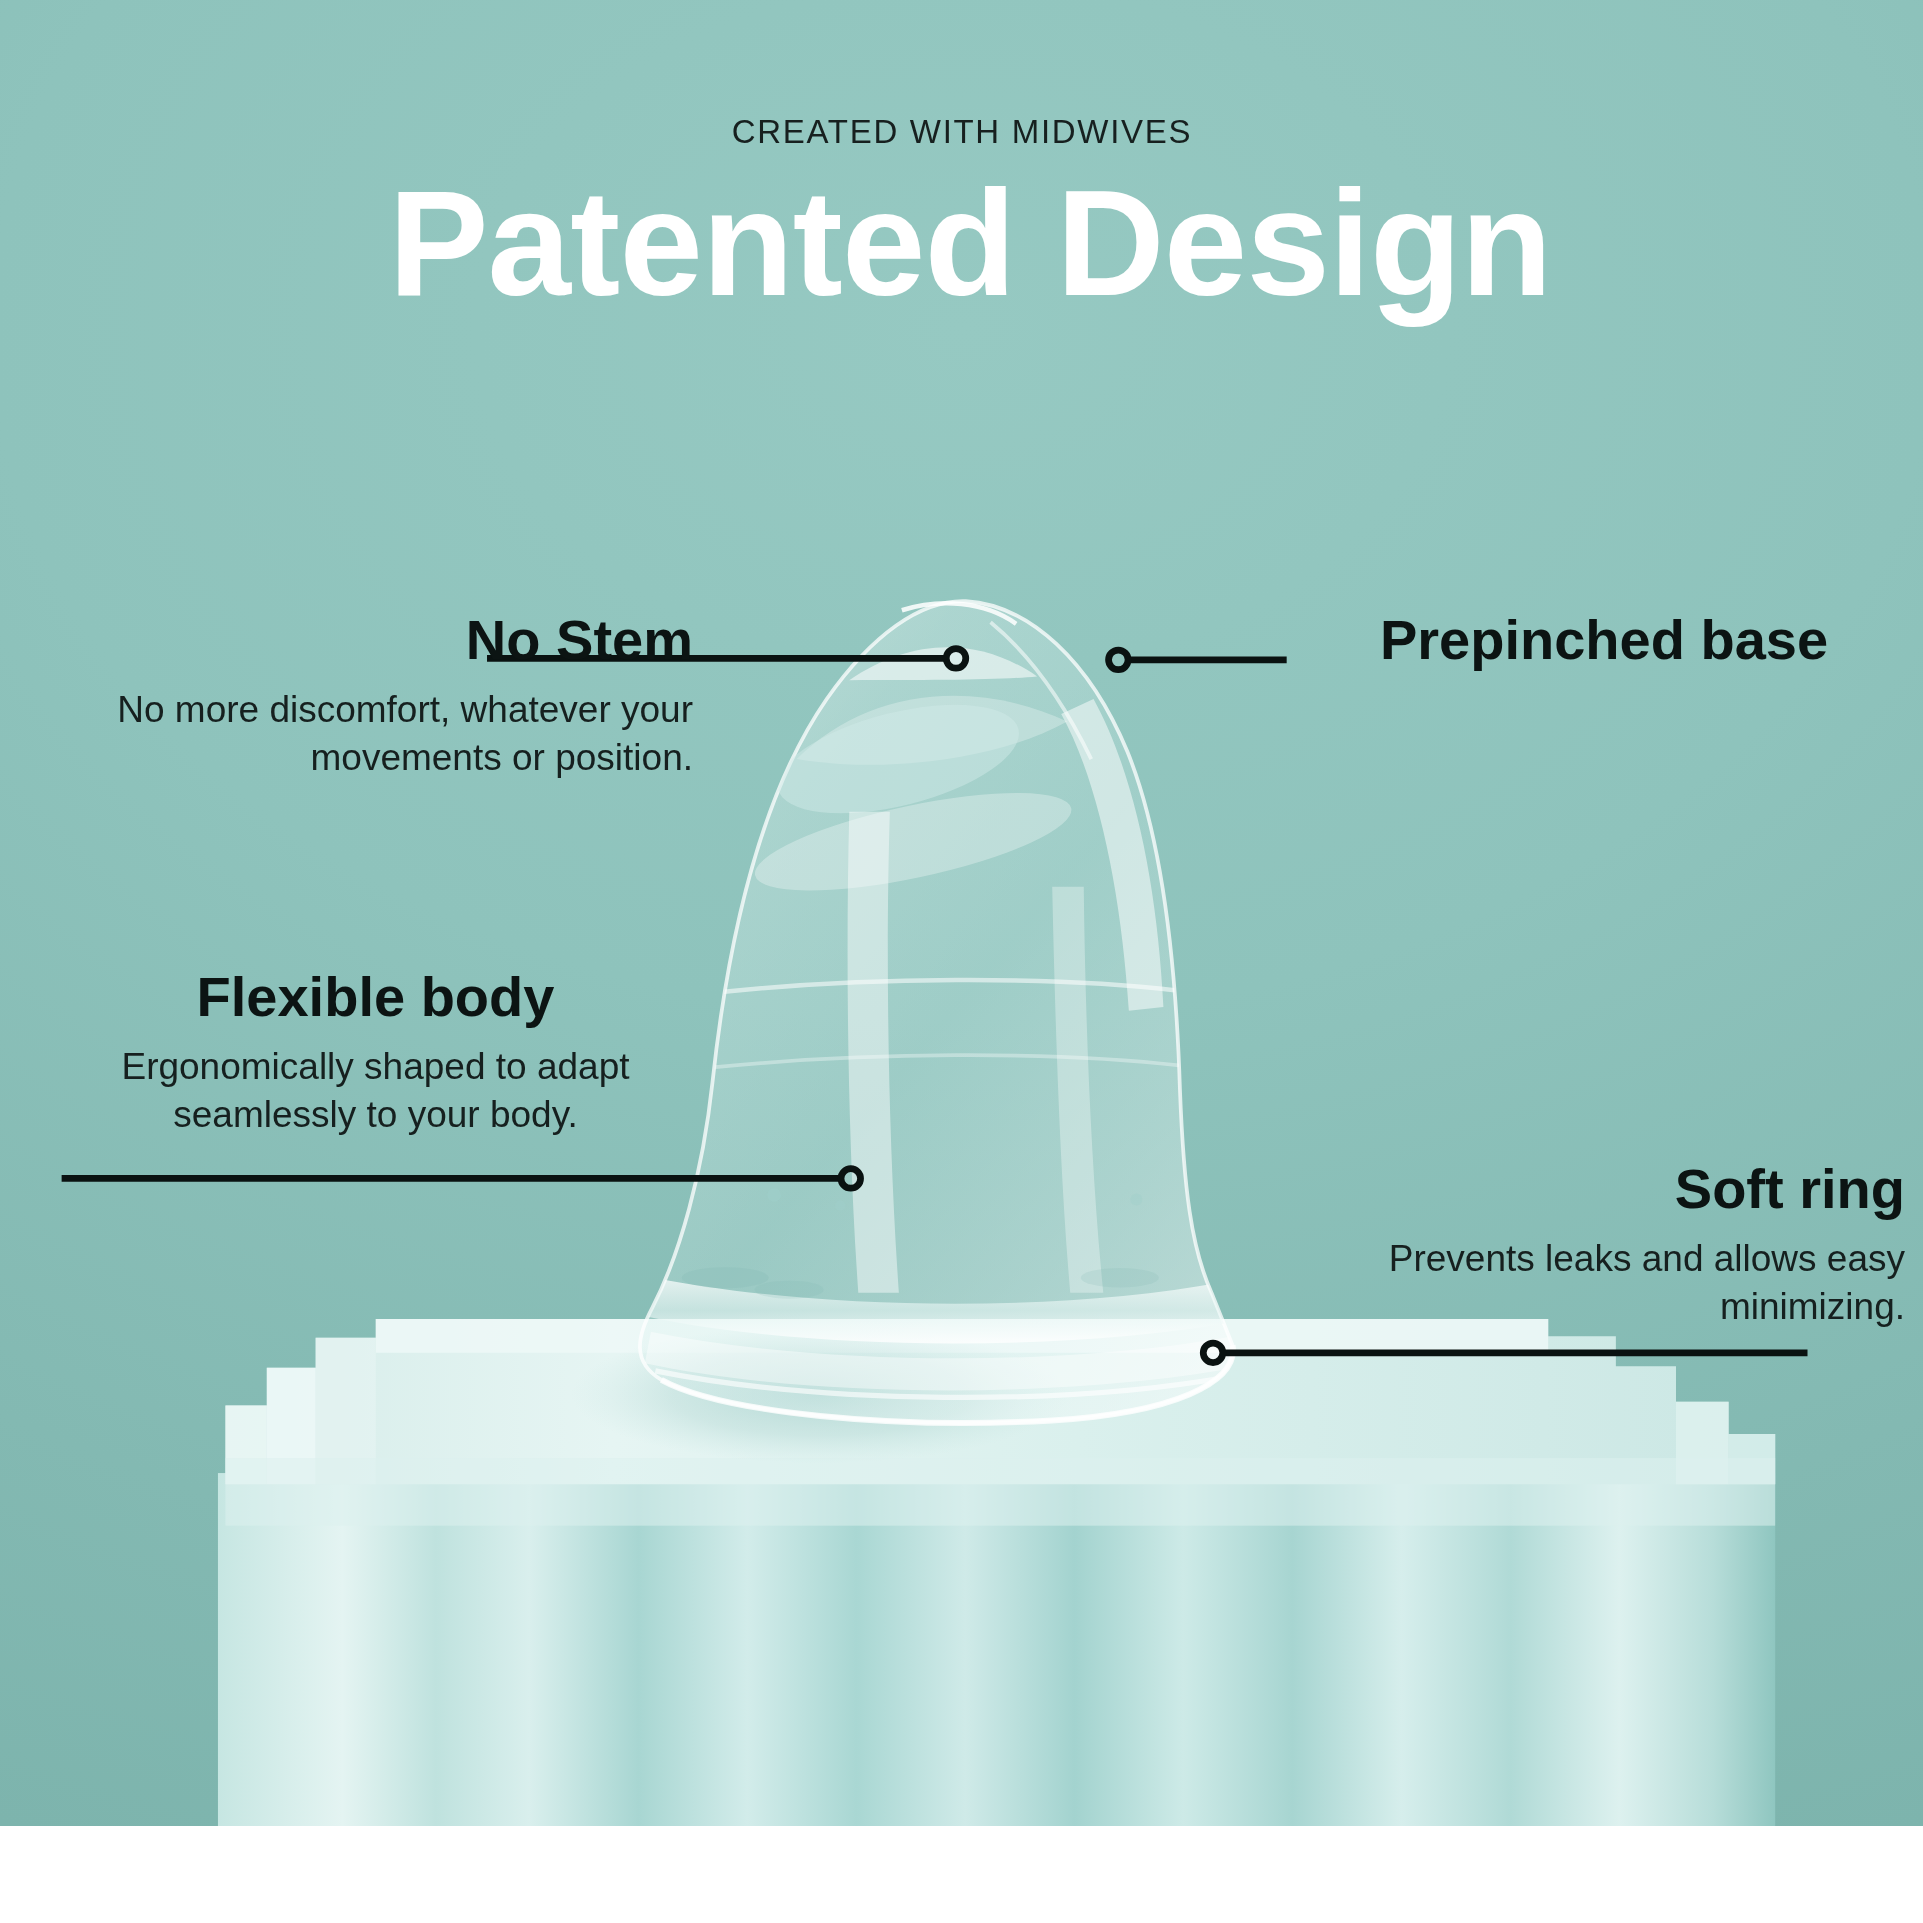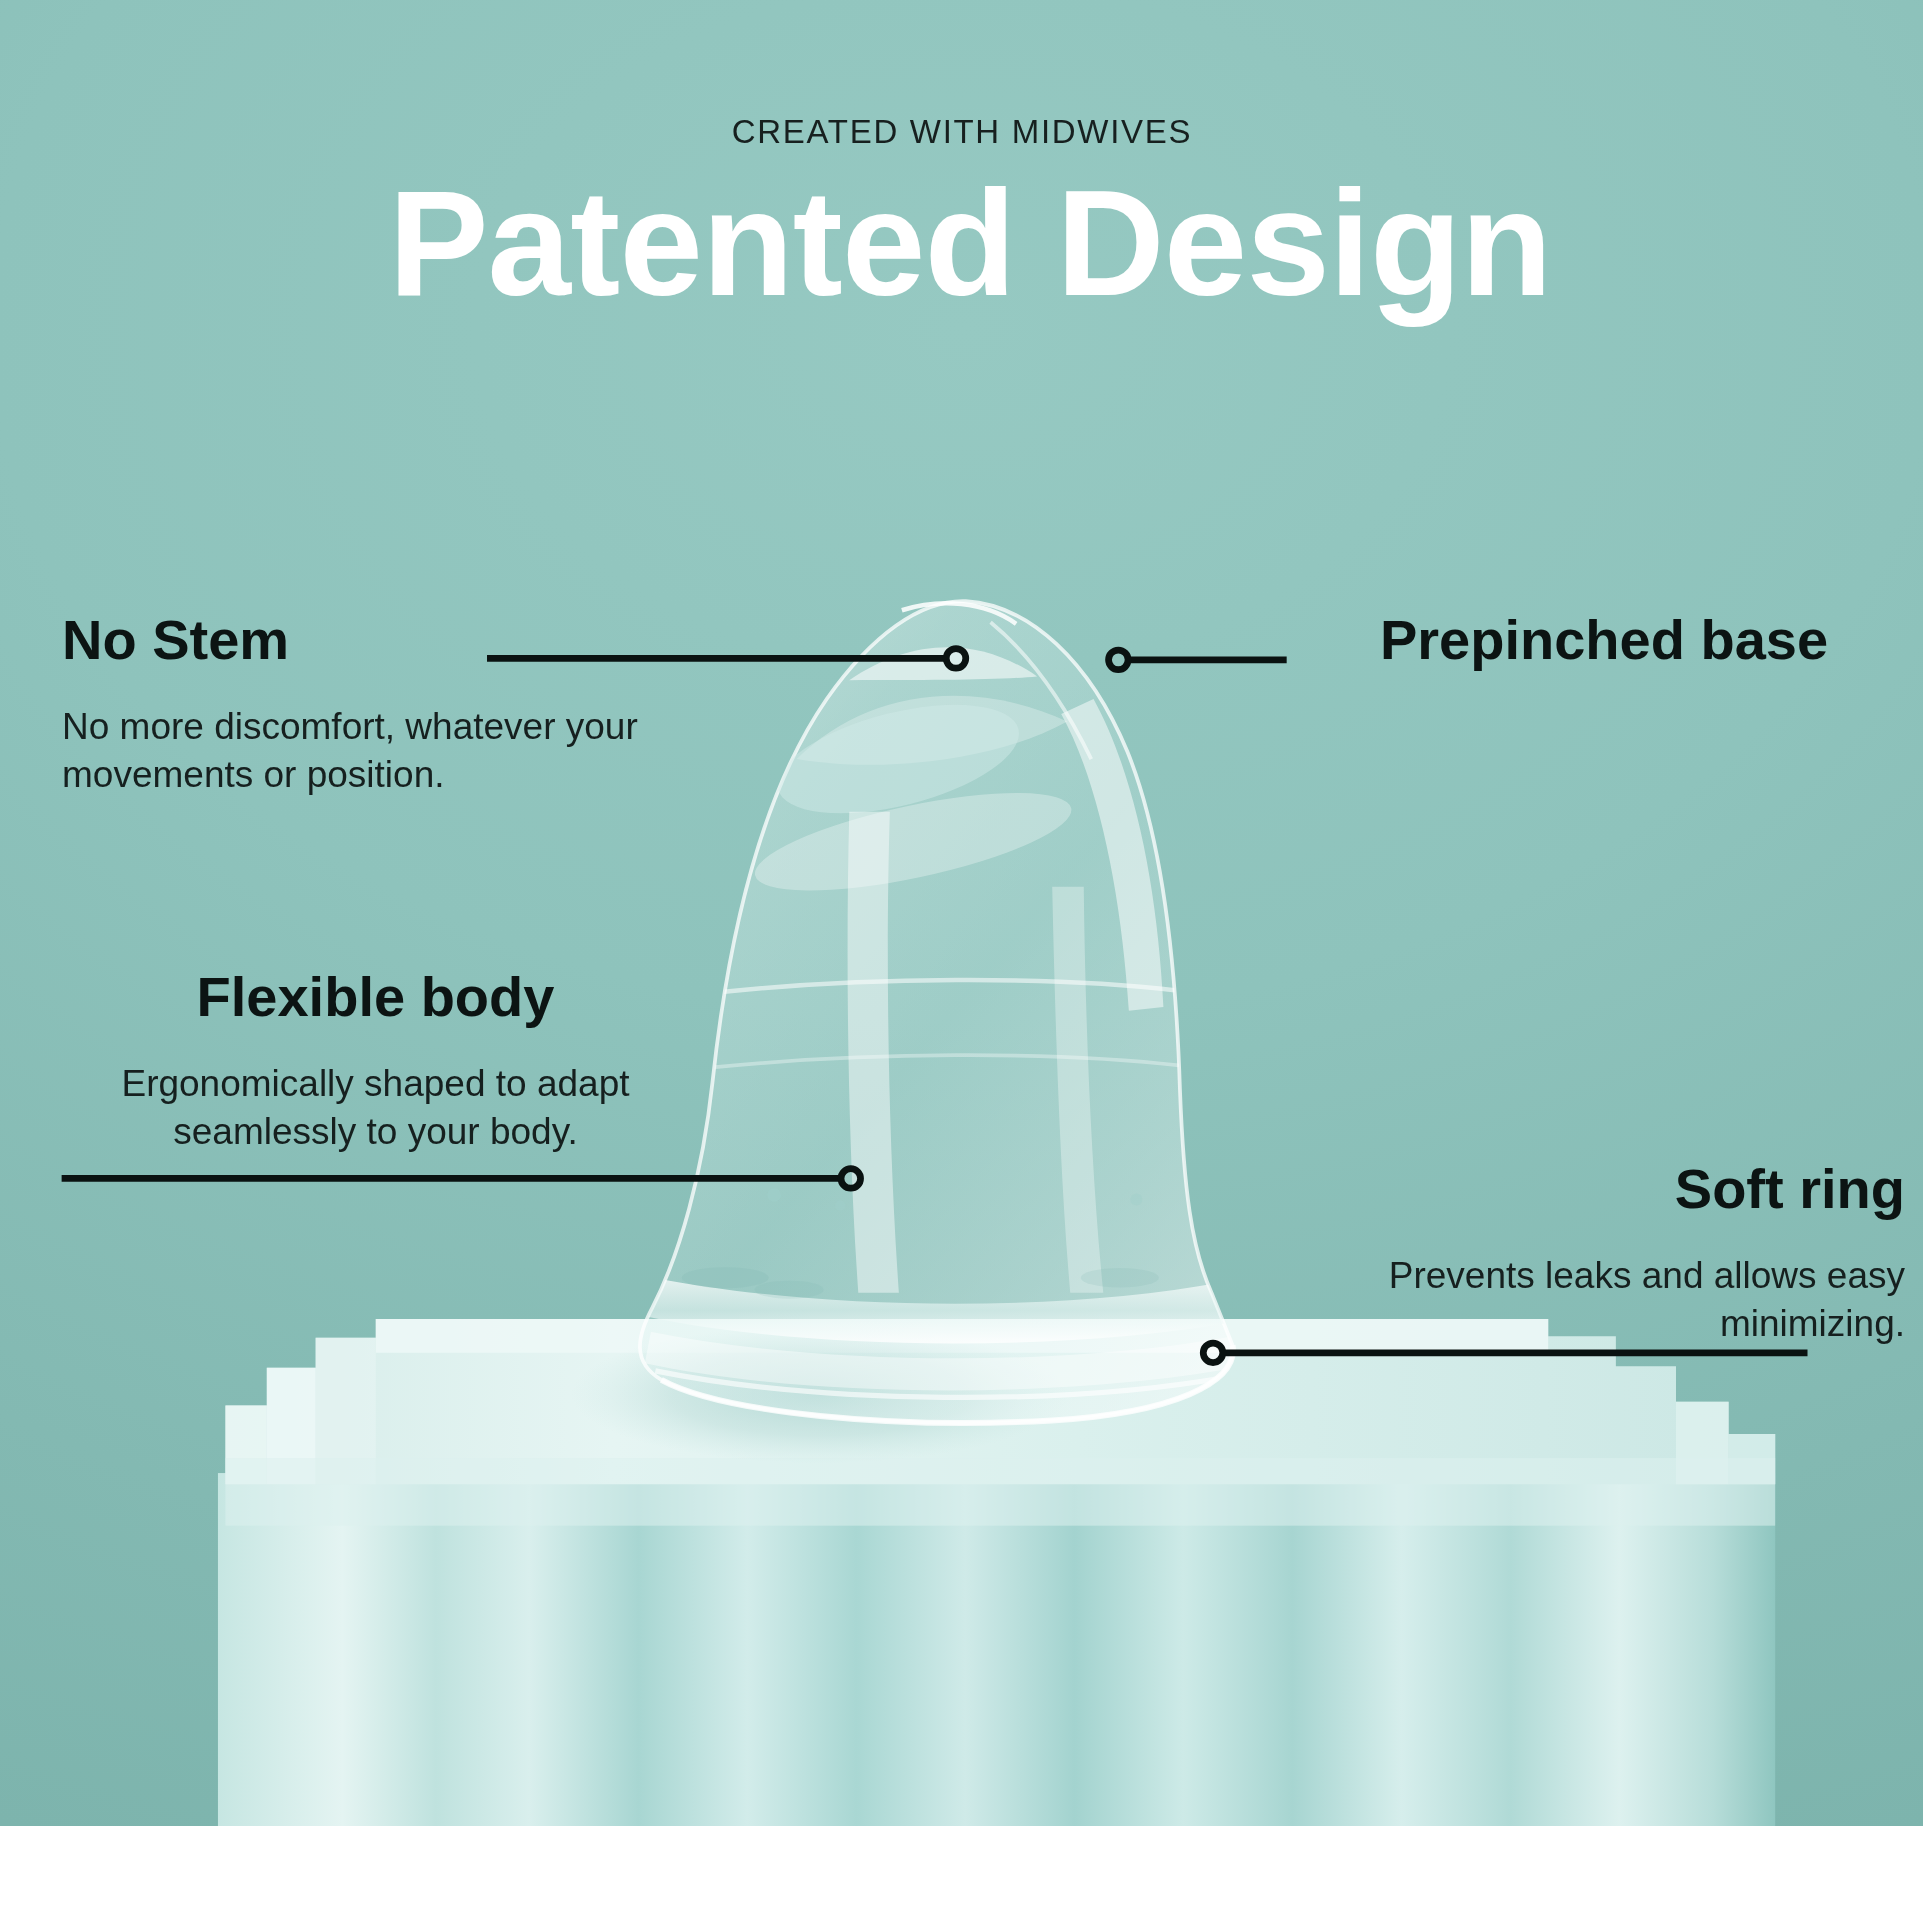--- a/index.html
+++ b/index.html
@@ -50,25 +50,25 @@
     font-weight:700;
     color:#0c1413;
     line-height:1.0;
     white-space:nowrap;
   }
   .callout .c-body {
     font-size:37px;
     font-weight:400;
     color:#16201f;
     line-height:1.30;
-    margin-top:35px;
+    margin-top:18px;
   }
   .callout.align-right { text-align:right; }
 
-  #c-nostem    { left:62px;  top:612px;  width:631px; }
+  #c-nostem    { left:62px;  top:612px;  width:631px;text-align:right; }
   #c-prepinch  { left:1311px; top:612px; width:586px;text-align:center; }
   #c-flexible  { left:60px;  top:969px; width:631px;text-align:center; }
   #c-softring  { left:1311px; top:1161px; width:594px; text-align:right; }
   #c-softring .c-title { text-align:right; }
 
   
   #leaders { position:absolute; left:0; top:0; width:1924px; height:1924px; }
 </style>
 </head>
 <body>

